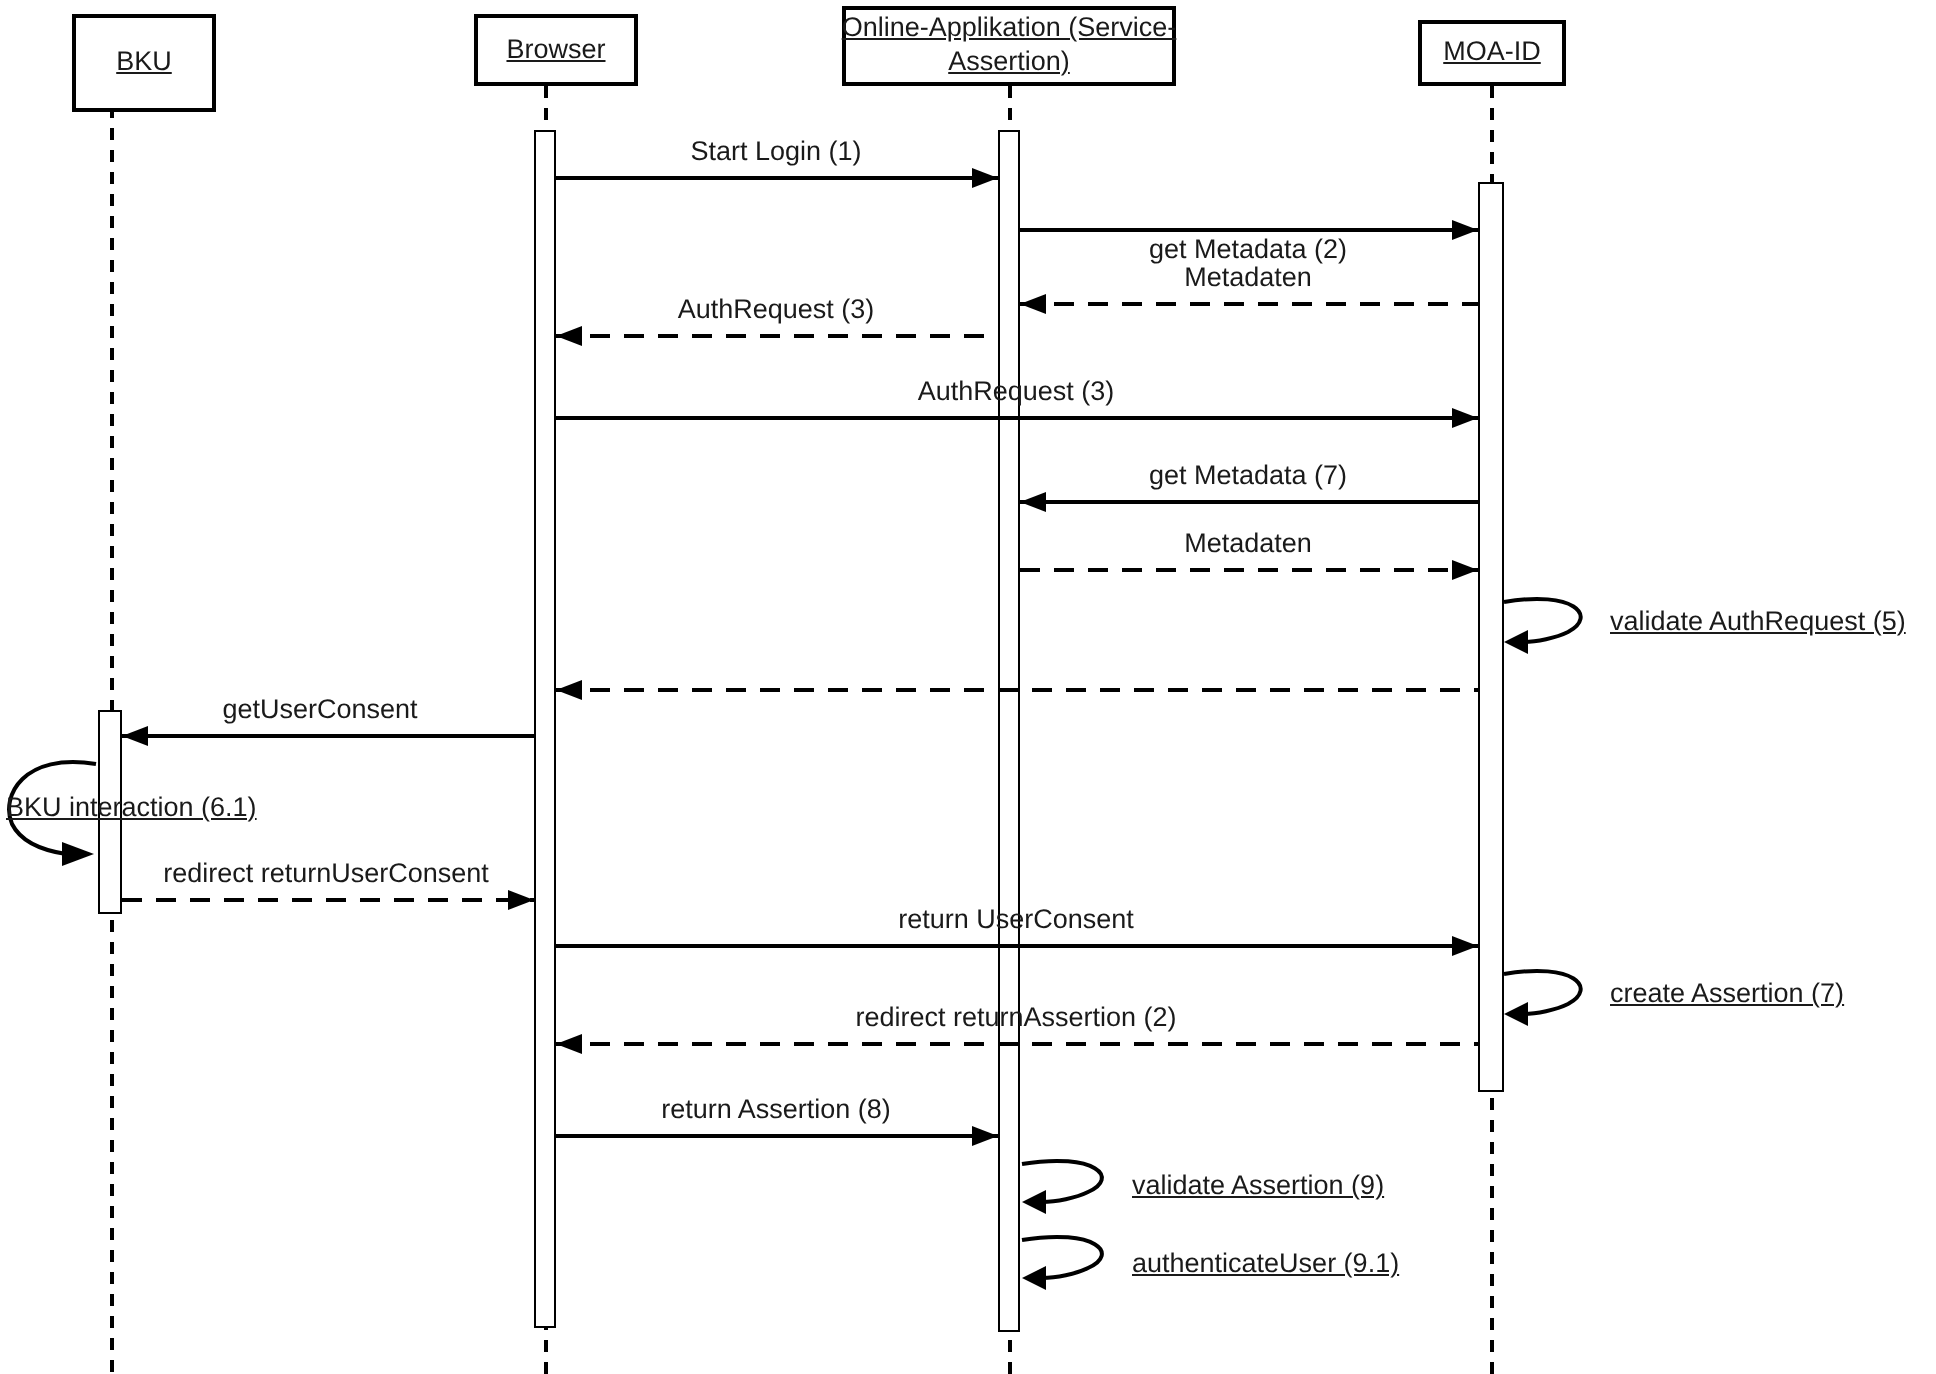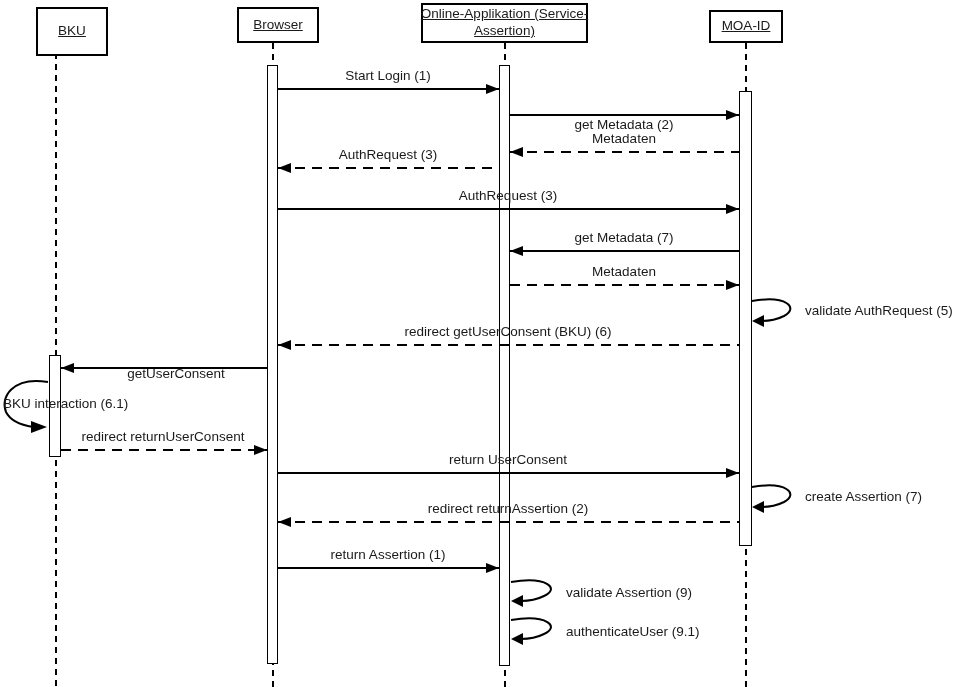--- a/index.html
+++ b/index.html
@@ -68,20 +68,21 @@
     white-space:nowrap;
     font-size:13.5px;
     z-index:2;
     background:transparent;
   }
   .lb-loop {
     position:absolute;
     white-space:nowrap;
     font-size:13.5px;
     z-index:2;
+    text-decoration:underline;
   }
   .loop { position:absolute; z-index:2; }
   .loop path { fill:none; stroke:#000; stroke-width:2; }
   .loop polygon { fill:#000; }
 </style>
 </head>
 <body>
 
 <div class="canvas">
 
@@ -136,25 +137,24 @@
   <span class="lb" style="left:624px;top:264px;">Metadaten</span>
   <div class="lnd" style="left:510px;top:284px;width:229px;"></div>
   <div class="ah-r" style="left:726px;top:280px;"></div>
 
   <svg class="loop" style="left:751px;top:295px;" width="50" height="34" viewBox="0 0 50 34">
     <path d="M1,6 C36,0 48,13 33,21 C27,24 17,26 11,26"></path>
     <polygon points="13,20 1,26 13,32"></polygon>
   </svg>
   <span class="lb-loop" style="left:805px;top:303px;">validate AuthRequest (5)</span>
 
-  <span class="lb" style="left:508px;top:324px;">redirect getUserConsent (BKU) (6)</span>
   <div class="lnd" style="left:278px;top:344px;width:461px;"></div>
   <div class="ah-l" style="left:278px;top:340px;"></div>
 
-  <span class="lb" style="left:176px;top:347px;margin-top:19px;">getUserConsent</span>
+  <span class="lb" style="left:160px;top:347px;">getUserConsent</span>
   <div class="ln" style="left:61px;top:367px;width:206px;"></div>
   <div class="ah-l" style="left:61px;top:363px;"></div>
 
   <svg class="loop" style="left:0px;top:376px;" width="49" height="58" viewBox="0 0 49 58">
     <path d="M48,6 C12,0 0,22 6,36 C10,44 20,49 33,51"></path>
     <polygon points="31,45 47,51 31,57"></polygon>
   </svg>
   <span class="lb-loop" style="left:3px;top:396px;text-align:right;">BKU interaction (6.1)</span>
 
   <span class="lb" style="left:163px;top:429px;">redirect returnUserConsent</span>
@@ -168,21 +168,21 @@
   <svg class="loop" style="left:751px;top:481px;" width="50" height="34" viewBox="0 0 50 34">
     <path d="M1,6 C36,0 48,13 33,21 C27,24 17,26 11,26"></path>
     <polygon points="13,20 1,26 13,32"></polygon>
   </svg>
   <span class="lb-loop" style="left:805px;top:489px;">create Assertion (7)</span>
 
   <span class="lb" style="left:508px;top:501px;">redirect returnAssertion (2)</span>
   <div class="lnd" style="left:278px;top:521px;width:461px;"></div>
   <div class="ah-l" style="left:278px;top:517px;"></div>
 
-  <span class="lb" style="left:388px;top:547px;">return Assertion (1)</span>
+  <span class="lb" style="left:388px;top:547px;">return Assertion (8)</span>
   <div class="ln" style="left:278px;top:567px;width:221px;"></div>
   <div class="ah-r" style="left:486px;top:563px;"></div>
 
   <svg class="loop" style="left:510px;top:577px;" width="52" height="32" viewBox="0 0 52 32">
     <path d="M1,5 C38,-1 50,12 34,19 C28,22 18,24 11,24"></path>
     <polygon points="13,18 1,24 13,30"></polygon>
   </svg>
   <span class="lb-loop" style="left:566px;top:585px;">validate Assertion (9)</span>
 
   <svg class="loop" style="left:510px;top:615px;" width="52" height="32" viewBox="0 0 52 32">

